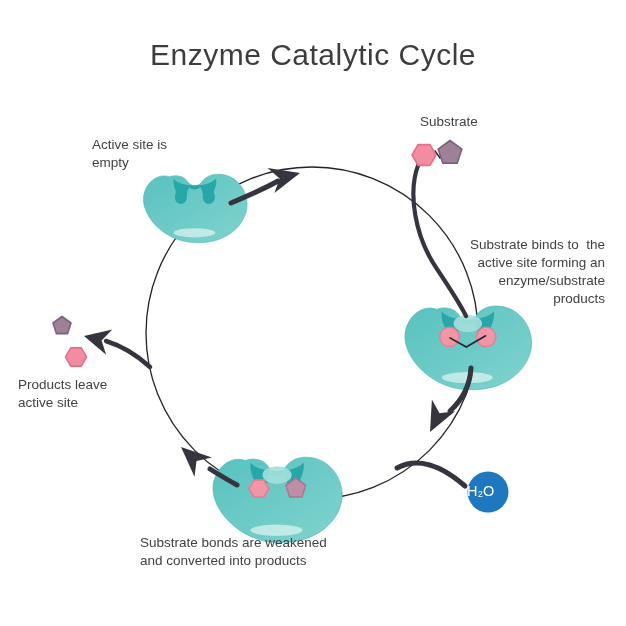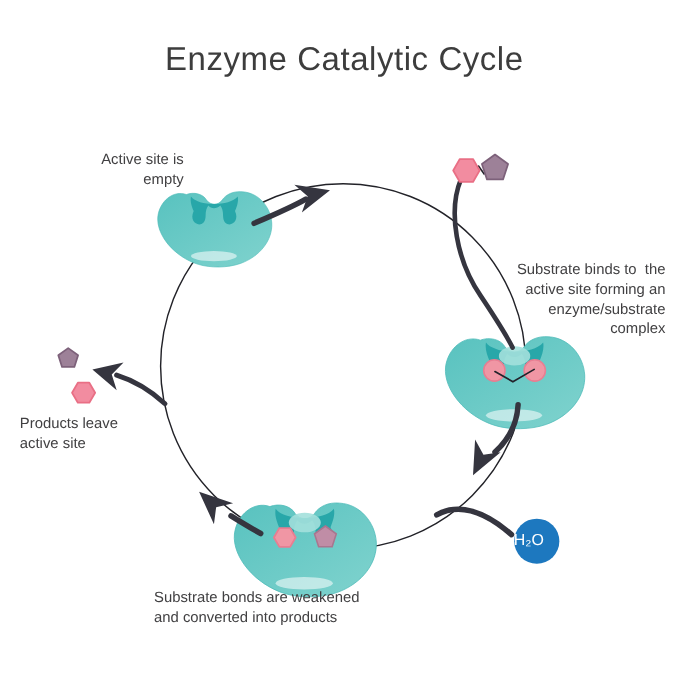--- a/index.html
+++ b/index.html
@@ -111,28 +111,29 @@
     <g>
       <polygon class="mol-pent" points="62,316.5 71,323 67.6,333.6 56.4,333.6 53,323"></polygon>
       <polygon class="mol-hex" points="65.5,357 70.8,347.9 81.2,347.9 86.5,357 81.2,366.1 70.8,366.1"></polygon>
     </g>
 
     <circle cx="488" cy="492" r="20.5" style="fill:var(--h2o_blue,#1d78bf)"></circle>
   </svg>
 
   <div id="title">Enzyme Catalytic Cycle</div>
 
-  <div class="lbl" style="left:92px;top:136px;text-align:right;">Active site is
+  <div class="lbl" style="left:92px;top:136px;text-align:left;">Active site is
 empty</div>
 
+  <div class="lbl" style="left:404px;top:113px;width:90px;text-align:center;">Substrate</div>
 
   <div class="lbl" style="left:395px;top:236px;width:210px;text-align:right;">Substrate binds to  the
 active site forming an
 enzyme/substrate
-complex</div>
+products</div>
 
   <div class="lbl" id="h2o-label" style="left:467px;top:482px;width:22px;">H₂O</div>
 
   <div class="lbl" style="left:140px;top:534px;width:262px;text-align:left;">Substrate bonds are weakened
 and converted into products</div>
 
   <div class="lbl" style="left:18px;top:376px;width:135px;text-align:left;">Products leave
 active site</div>
 
 </div>

